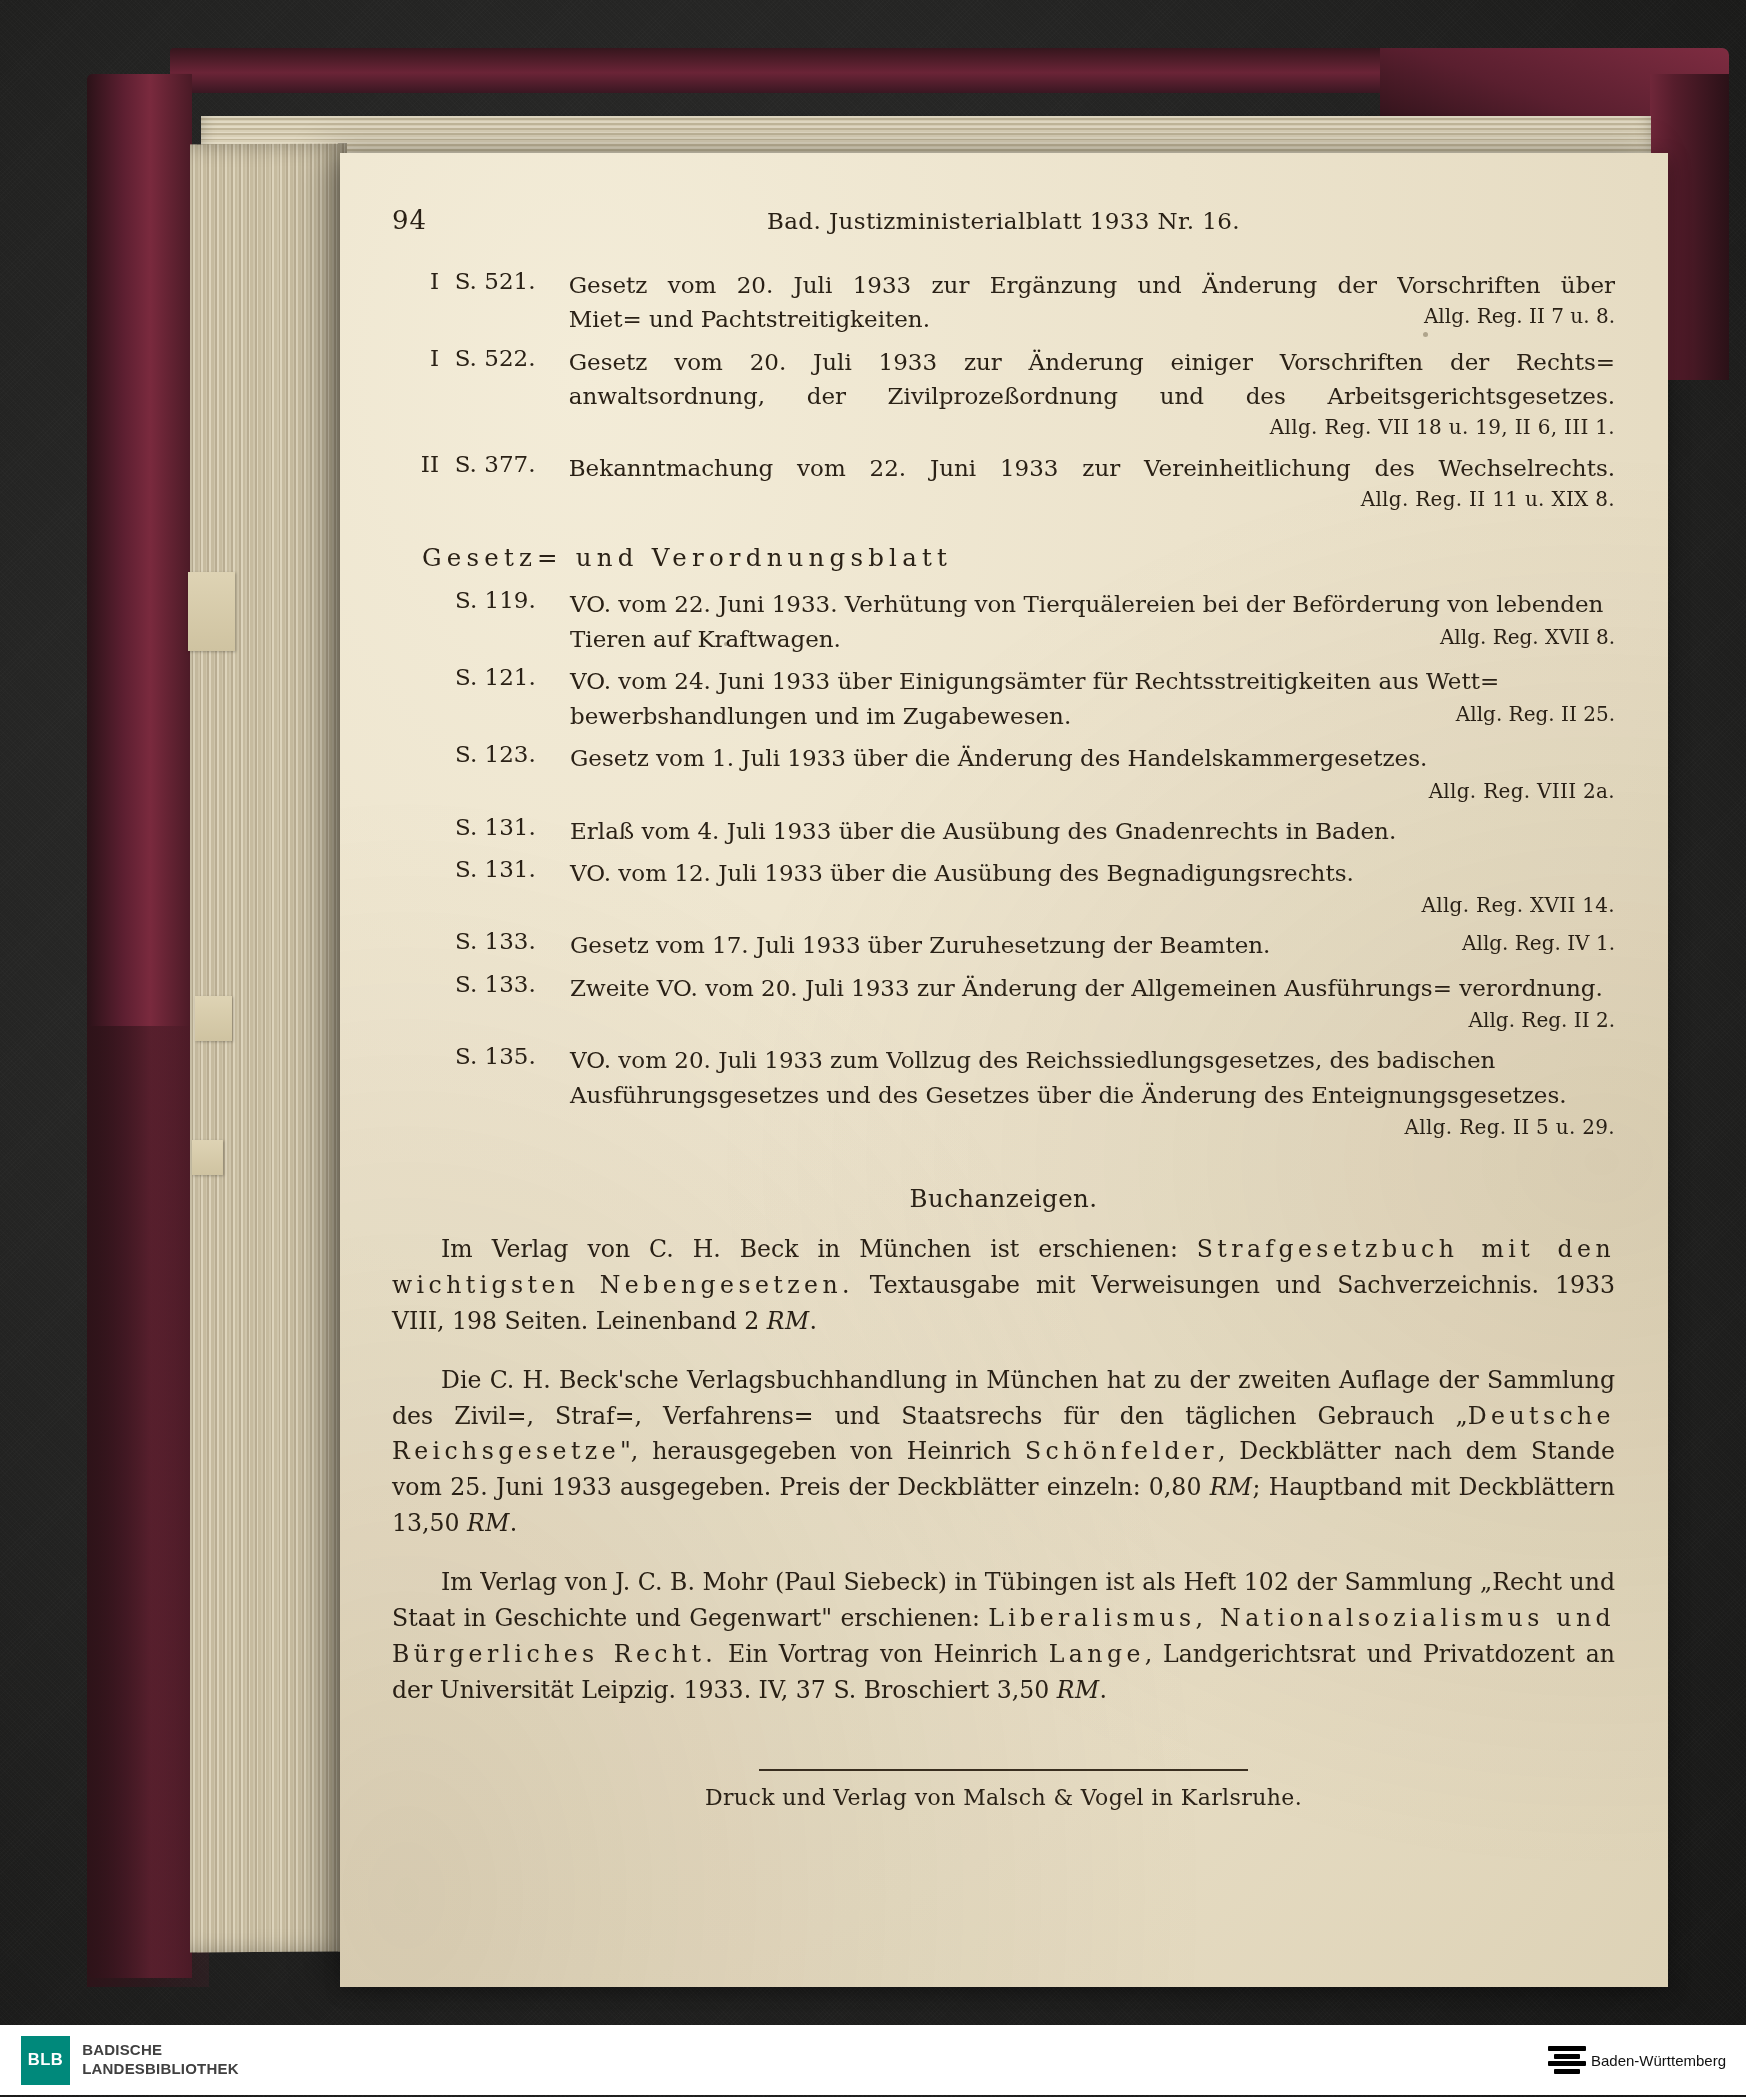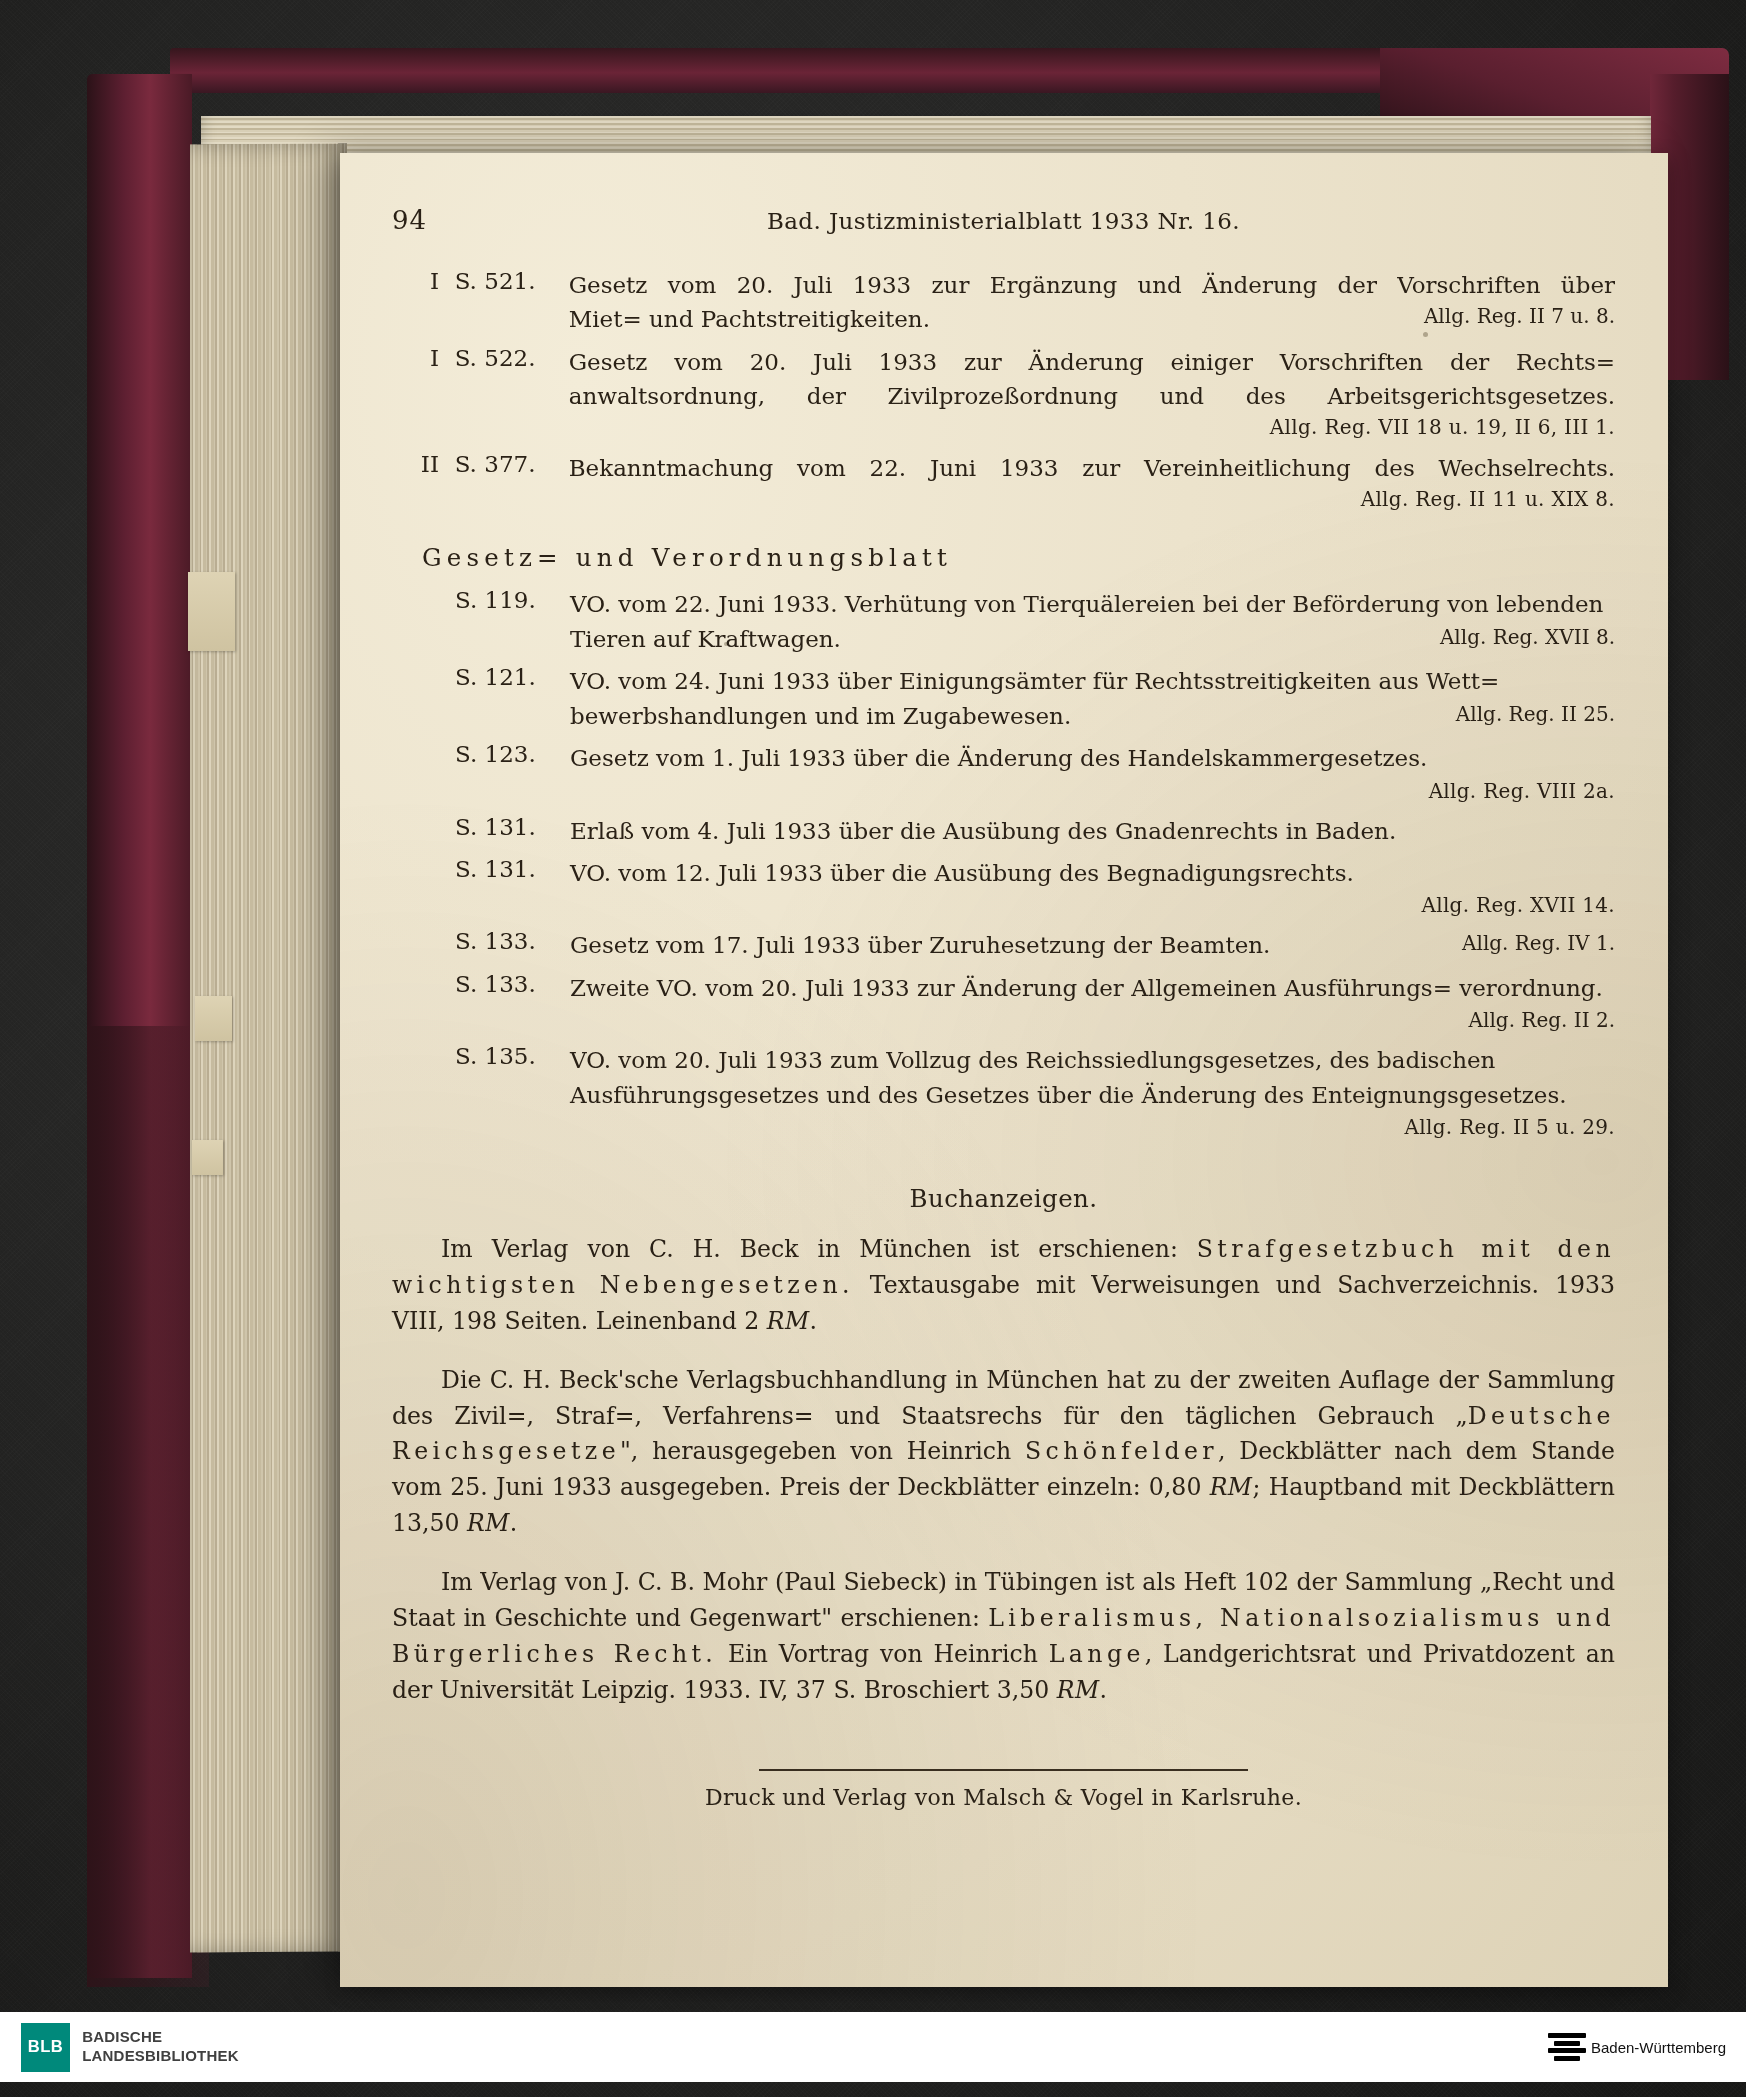--- a/index.html
+++ b/index.html
@@ -267,21 +267,21 @@
   .imprint {
     text-align: center;
     font-size: 22px;
     letter-spacing: 0.4px;
   }
 
   
   .footer {
     position: absolute;
     left: 0;
-    bottom: 16px;
+    bottom: 3px;
     width: 1747px;
     height: 70px;
     background: #ffffff;
     display: flex;
     align-items: center;
     justify-content: space-between;
     padding: 0 21px;
     box-sizing: border-box;
     font-family: "Liberation Sans", sans-serif;
   }

